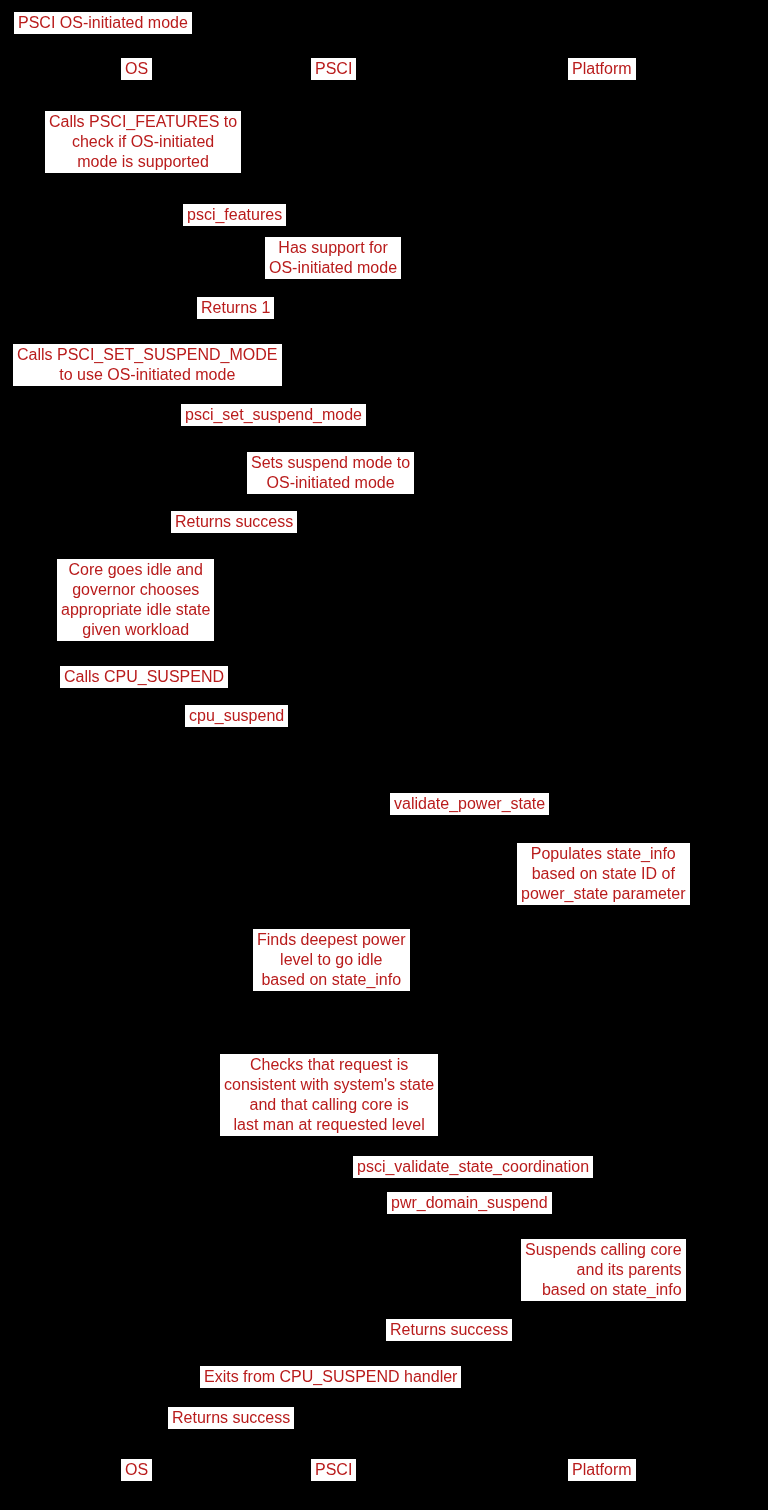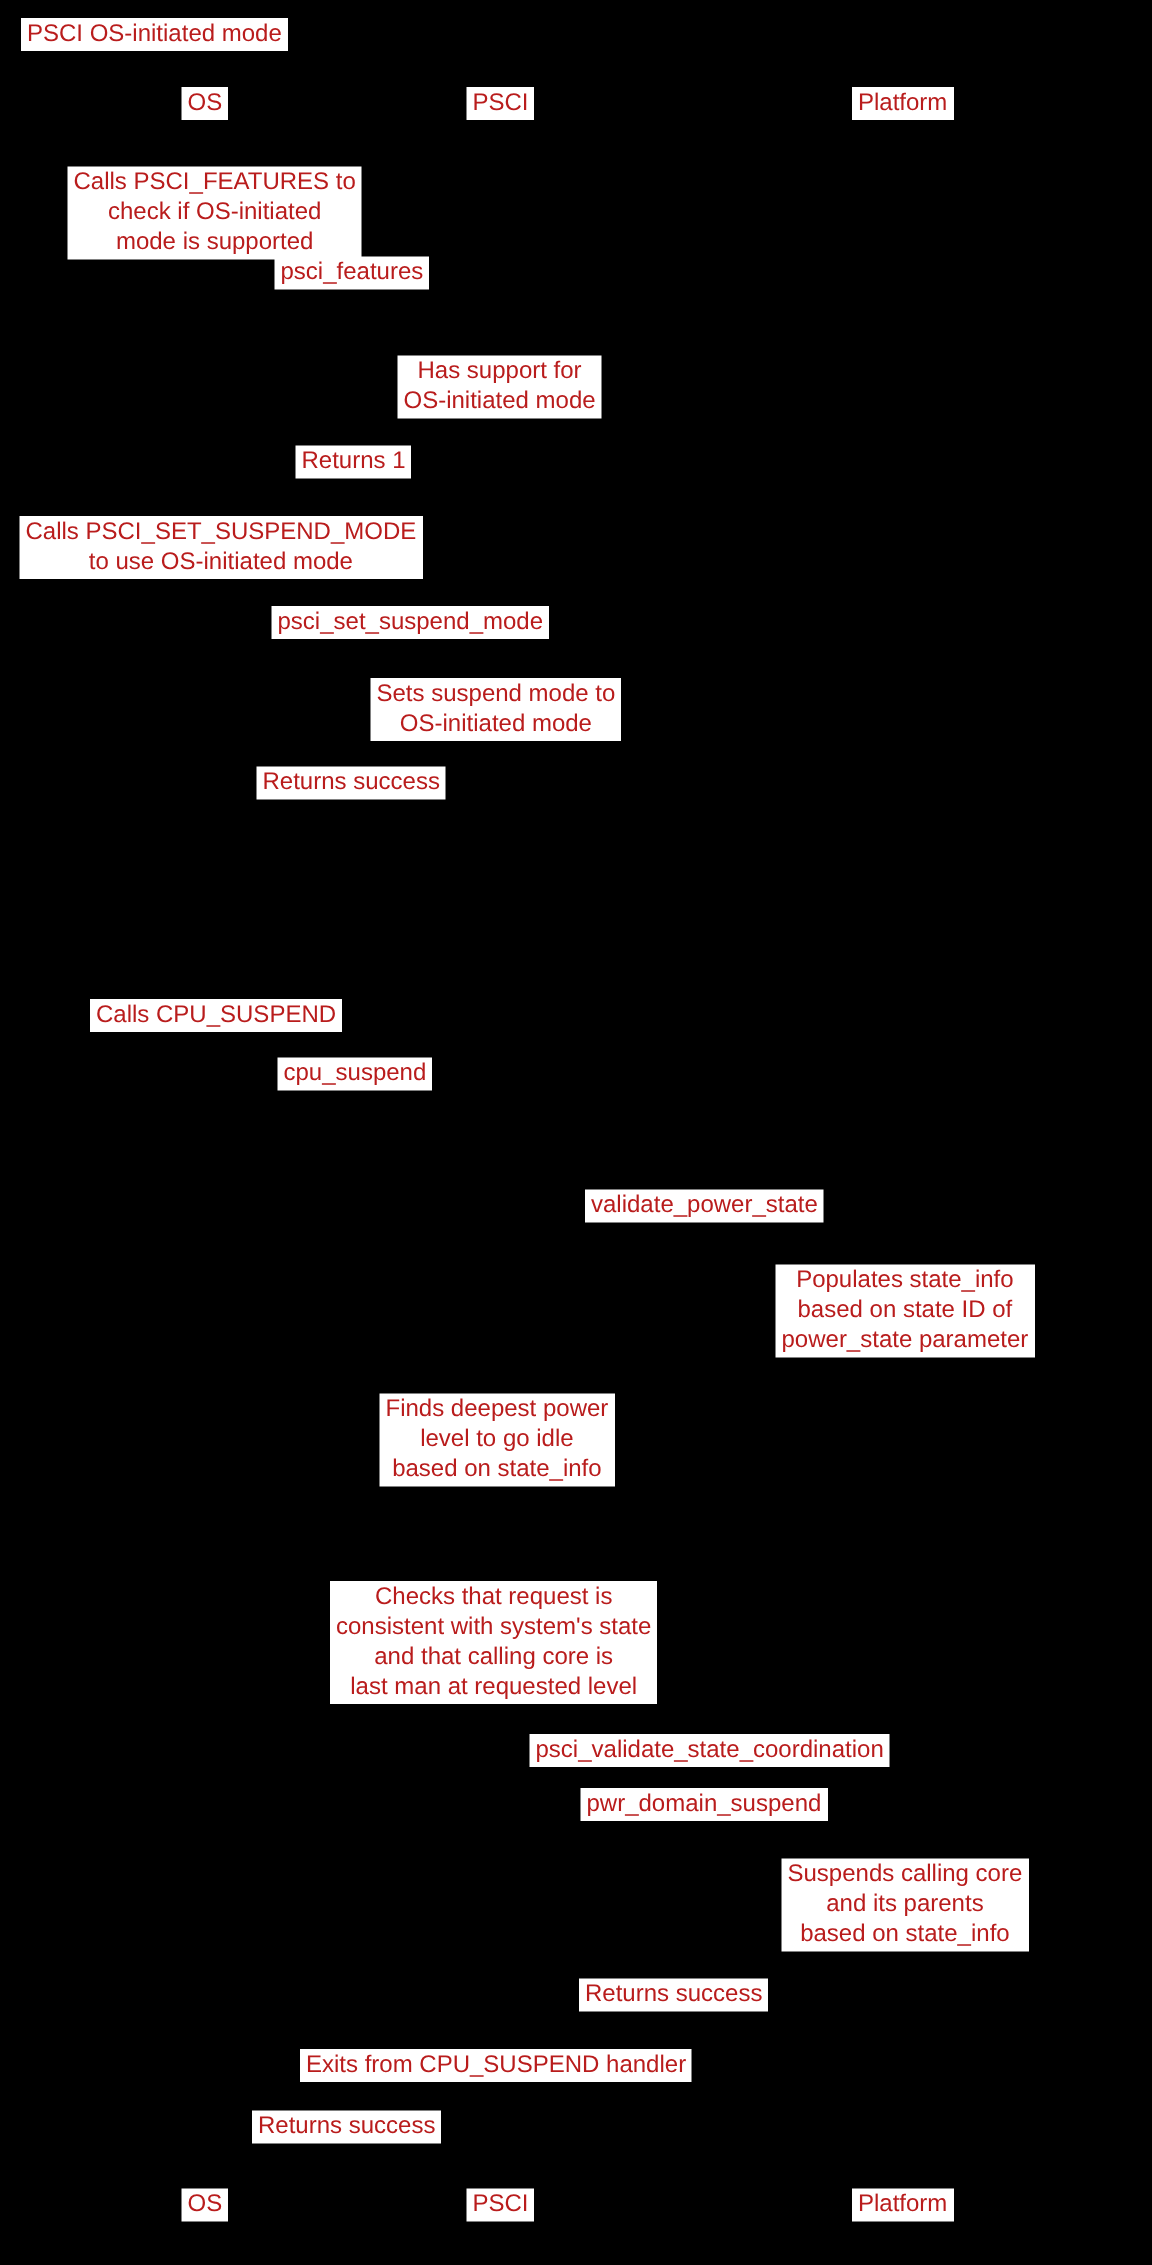--- a/index.html
+++ b/index.html
@@ -34,46 +34,50 @@
 
   <div class="lbl title" style="left:14px; top:12px;">PSCI OS-initiated mode</div>
 
   <div class="lbl" style="left:121px; top:58px;">OS</div>
   <div class="lbl" style="left:311px; top:58px;">PSCI</div>
   <div class="lbl" style="left:568px; top:58px;">Platform</div>
 
   <div class="lbl" style="left:45px; top:111px;">Calls PSCI_FEATURES to
 check if OS-initiated
 mode is supported</div>
-  <div class="lbl" style="left:183px; top:171px;text-align:center;">psci_features</div>
+  <div class="lbl" style="left:183px; top:204px;text-align:center;">psci_features</div>
   <div class="lbl" style="left:265px; top:237px;">Has support for
 OS-initiated mode</div>
   <div class="lbl" style="left:197px; top:297px;">Returns 1</div>
   <div class="lbl" style="left:13px; top:344px;">Calls PSCI_SET_SUSPEND_MODE
 to use OS-initiated mode</div>
   <div class="lbl" style="left:144px; top:404px;margin-left:37px;">psci_set_suspend_mode</div>
   <div class="lbl" style="left:247px; top:452px;">Sets suspend mode to
 OS-initiated mode</div>
   <div class="lbl" style="left:171px; top:511px;">Returns success</div>
+  <div class="lbl" style="left:57px; top:559px;">Core goes idle and
+governor chooses
+appropriate idle state
+given workload</div>
   <div class="lbl" style="left:60px; top:666px;">Calls CPU_SUSPEND</div>
   <div class="lbl" style="left:185px; top:705px;">cpu_suspend</div>
   <div class="lbl" style="left:390px; top:793px;">validate_power_state</div>
   <div class="lbl" style="left:517px; top:843px;">Populates state_info
 based on state ID of
 power_state parameter</div>
   <div class="lbl" style="left:253px; top:929px;">Finds deepest power
 level to go idle
 based on state_info</div>
   <div class="lbl" style="left:353px; top:1156px;">psci_validate_state_coordination</div>
   <div class="lbl" style="left:220px; top:1054px;">Checks that request is
 consistent with system's state
 and that calling core is
 last man at requested level</div>
   <div class="lbl" style="left:387px; top:1192px;">pwr_domain_suspend</div>
-  <div class="lbl" style="left:521px; top:1239px;">Suspends calling core
+  <div class="lbl" style="left:521px; top:1239px;text-align:right;">Suspends calling core
 and its parents
 based on state_info</div>
   <div class="lbl" style="left:386px; top:1319px;">Returns success</div>
   <div class="lbl" style="left:200px; top:1366px;">Exits from CPU_SUSPEND handler</div>
   <div class="lbl" style="left:168px; top:1407px;">Returns success</div>
 
   <div class="lbl" style="left:121px; top:1459px;">OS</div>
   <div class="lbl" style="left:311px; top:1459px;">PSCI</div>
   <div class="lbl" style="left:568px; top:1459px;">Platform</div>
 

